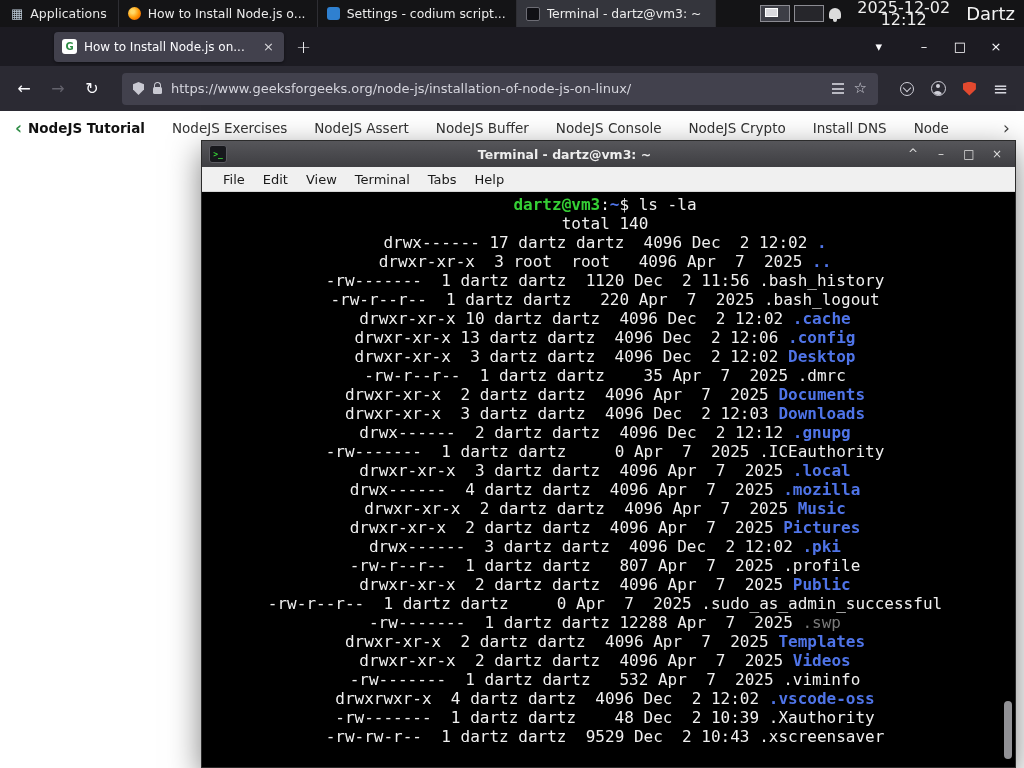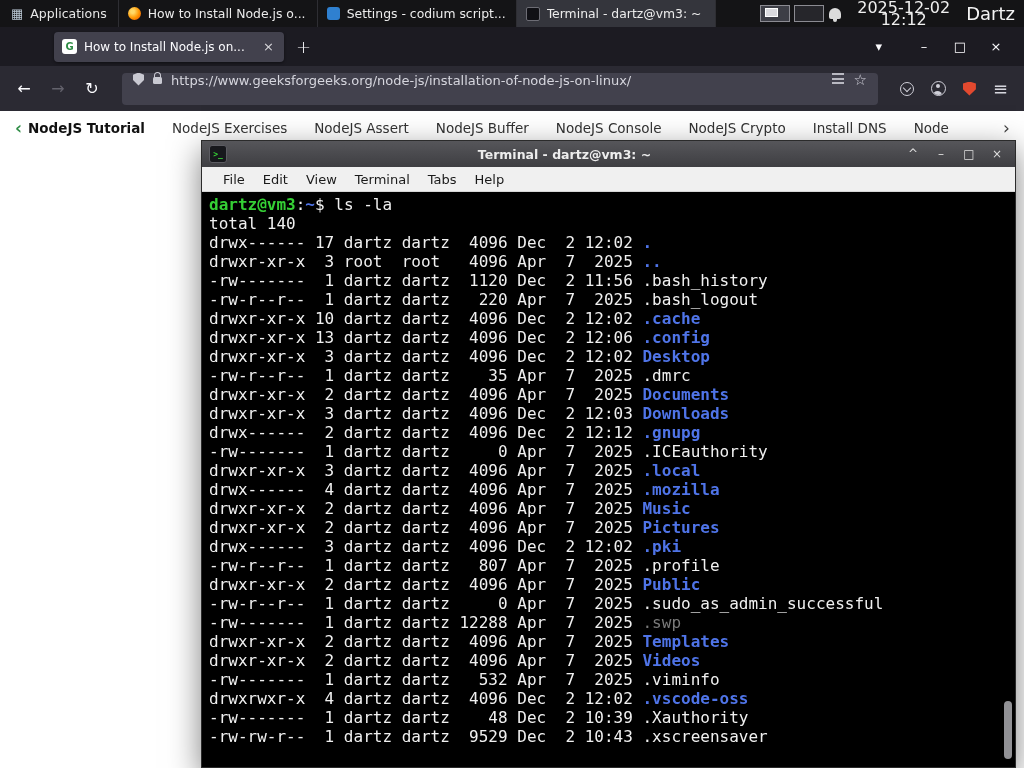--- a/index.html
+++ b/index.html
@@ -42,21 +42,21 @@
     font-weight:bold;font-size:10px;display:flex;align-items:center;justify-content:center;flex:0 0 auto;}
   .tab-title{flex:1;font-size:12px;white-space:nowrap;overflow:hidden;}
   .tab-close{font-size:13px;color:#d7d7db;padding:0 2px;}
   .newtab{color:#fbfbfe;font-size:18px;margin-left:12px;font-weight:300;}
   .tabbar-spacer{flex:1;}
   .tab-list-btn{color:#fbfbfe;font-size:13px;margin-right:24px;}
   .win-ctl{color:#fbfbfe;font-size:13px;width:36px;text-align:center;}
   .toolbar{height:45px;background:#2b2a33;display:flex;align-items:center;padding:0 12px;gap:10px;}
   .nav-btn{color:#fbfbfe;font-size:16px;width:24px;text-align:center;}
   .nav-btn.disabled{color:#63626c;}
-  .urlbar{flex:1;height:32px;background:#42414d;border-radius:4px;display:flex;
+  .urlbar{flex:1;height:32px;background:#42414d;border-radius:4px;display:flex;align-items:center;
     gap:9px;padding:0 11px;margin:0 8px;min-width:0;}
   .shield-ic{width:11px;height:13px;background:#c9c9d2;flex:0 0 auto;
     clip-path:polygon(50% 0,100% 18%,100% 58%,50% 100%,0 58%,0 18%);}
   .lock-ic{width:9px;height:7px;background:#c9c9d2;border-radius:1.5px;position:relative;margin-top:4px;flex:0 0 auto;}
   .lock-ic::before{content:"";position:absolute;top:-5px;left:1.2px;width:5px;height:6px;
     border:1.5px solid #c9c9d2;border-bottom:none;border-radius:4px 4px 0 0;}
   .url-text{flex:1;color:#d6d6de;font-size:13px;white-space:nowrap;overflow:hidden;min-width:0;}
   .reader-ic{width:12px;height:11px;flex:0 0 auto;
     background:repeating-linear-gradient(#b9b9c2 0 2px,transparent 2px 4.5px);}
   .star-ic{color:#cfcfd8;font-size:15px;line-height:1;}
@@ -90,21 +90,21 @@
     color:#35d435;font-size:8px;display:flex;align-items:center;justify-content:center;
     font-family:"DejaVu Sans Mono","Liberation Mono",monospace;flex:0 0 auto;}
   .term-title-text{flex:1;text-align:center;}
   .term-btn{width:22px;text-align:center;color:#dedede;font-size:12px;font-weight:normal;}
   .term-menubar{height:24px;flex:0 0 auto;background:#f0f0f0;border-bottom:1px solid #d6d6d6;
     display:flex;align-items:center;padding:0 12px;font-size:13px;color:#1a1a1a;font-weight:normal;}
   .menu-item{padding:0 9px;}
   .term-body{flex:1;background:#000000;position:relative;overflow:hidden;
     font-family:"DejaVu Sans Mono","Liberation Mono",monospace;
     font-size:16px;line-height:19px;color:#f0f0f0;padding:3px 14px 0 7px;}
-  .tline{white-space:pre;}
+  .tline{white-space:pre;text-align:center;}
   .t-fg{color:#f0f0f0;}
   .t-green{color:#35d035;font-weight:bold;}
   .t-blue{color:#4f74e8;font-weight:bold;}
   .t-dim{color:#7a7a7a;}
   .term-scroll{position:absolute;top:2px;bottom:2px;right:2px;width:9px;}
   .term-scroll .thumb{position:absolute;bottom:6px;left:0;width:8px;height:58px;background:#919195;border-radius:4px;}
 </style>
 </head>
 <body>
 

